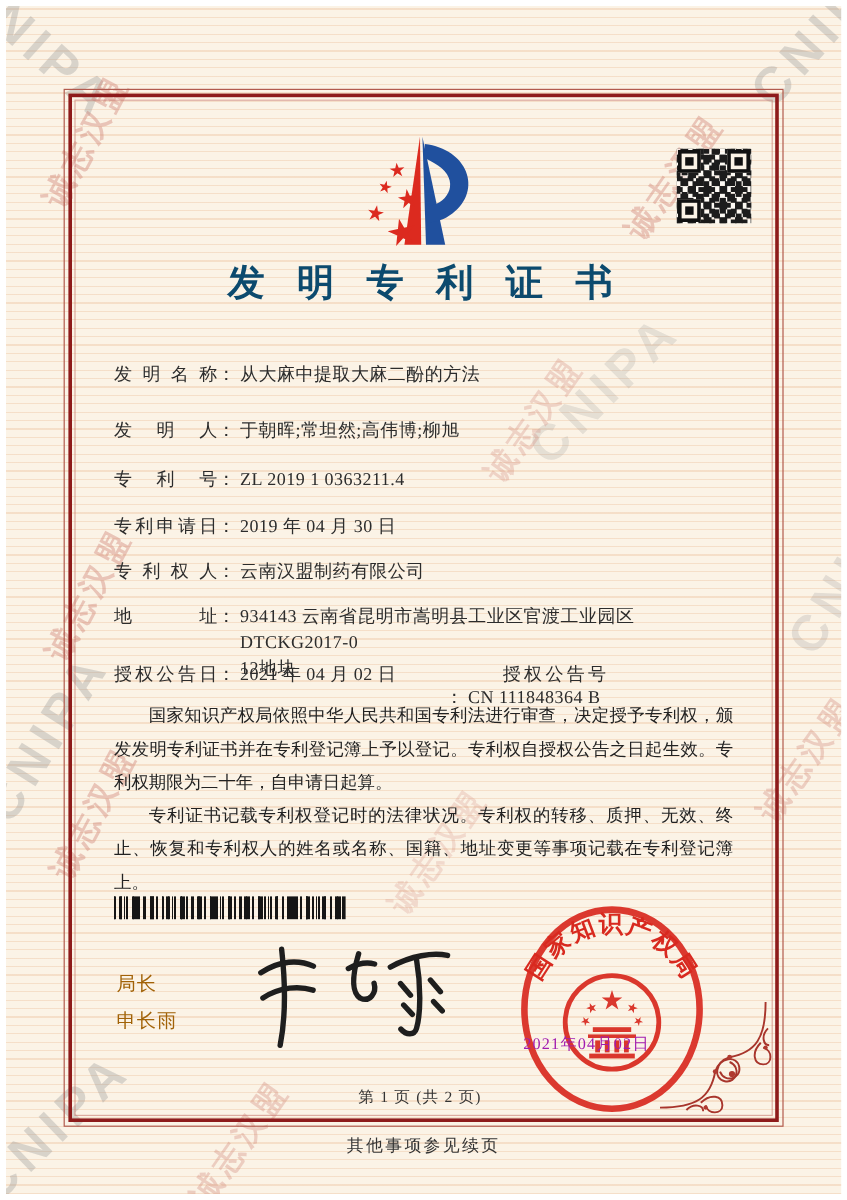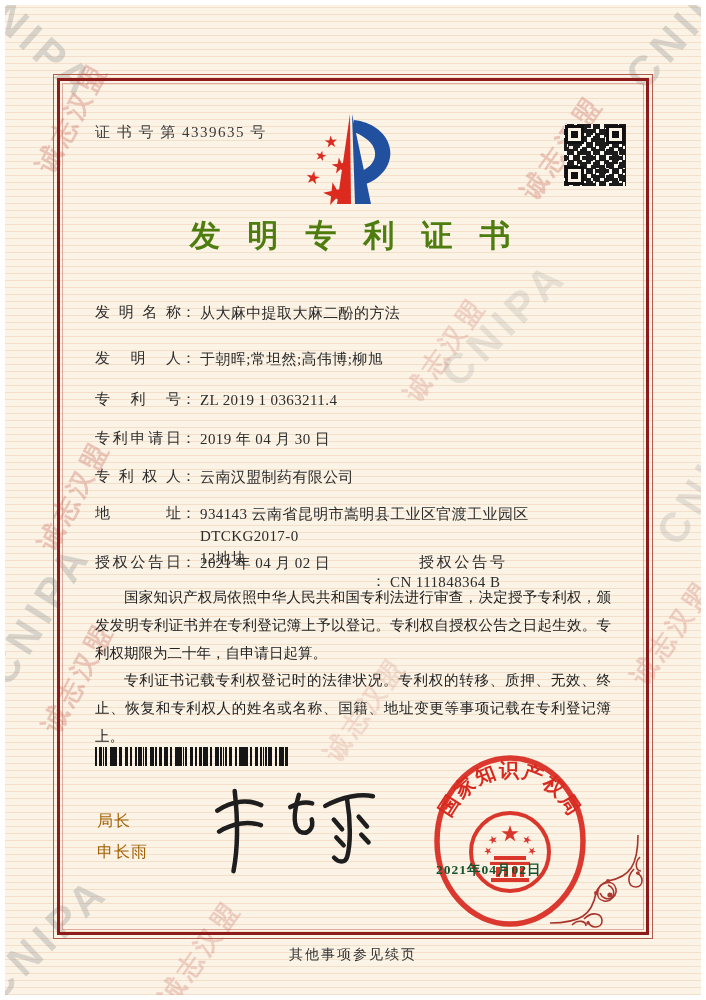--- a/index.html
+++ b/index.html
@@ -20,21 +20,21 @@
   .logo{position:absolute;left:293px;top:108px;}
   .qr{position:absolute;left:564px;top:124px;width:62px;height:62px;
     background:
       repeating-conic-gradient(#1c1c1c 0% 25%, rgba(0,0,0,0) 0% 50%) 0px 0px/9px 9px,
       repeating-conic-gradient(#1c1c1c 0% 25%, rgba(0,0,0,0) 0% 50%) 3px 5px/13px 13px;
     background-color:rgba(255,255,255,.55);}
   .qr .finder{position:absolute;width:13px;height:13px;border:3px solid #111;background:#fbf3e6;}
   .qr .finder::after{content:"";position:absolute;left:3px;top:3px;width:7px;height:7px;background:#111;}
   .qr .f-tl{left:1px;top:1px}.qr .f-tr{right:1px;top:1px}.qr .f-bl{left:1px;bottom:1px}
   .title{position:absolute;left:57px;top:215px;width:586px;text-align:center;
-    font-size:31px;font-weight:600;color:#4d7c0f;letter-spacing:27px;text-indent:27px;}
+    font-size:31px;font-weight:600;color:#0c4a6e;letter-spacing:27px;text-indent:27px;}
   
   .fields{position:absolute;left:95px;top:300px;width:516px;font-size:15px;color:#2c2c2c;}
   .frow{position:absolute;left:0;}
   .flabel{display:inline-block;width:86px;text-align:justify;text-align-last:justify;vertical-align:top;}
   .fcolon{display:inline-block;vertical-align:top;}
   .fvalue{display:inline-block;margin-left:4px;max-width:405px;vertical-align:top;
     white-space:pre-line;line-height:1.45;letter-spacing:.4px;}
   .grp2{position:absolute;left:276px;top:0;}
   .grp2 .flabel{width:86px;margin-left:48px;}
   .r1{top:3px}.r2{top:49px}.r3{top:90px}.r4{top:129px}.r5{top:167px}.r6{top:204px}.r7{top:253px}
@@ -44,21 +44,21 @@
   .bodytext p{margin:0;text-indent:2em;}
   .barcode{position:absolute;left:95px;top:747px;width:193px;height:19px;
     background:
       repeating-linear-gradient(90deg,#151515 0 2px,rgba(0,0,0,0) 2px 5px),
       repeating-linear-gradient(90deg,#151515 0 1px,rgba(0,0,0,0) 1px 8px),
       repeating-linear-gradient(90deg,rgba(0,0,0,0) 0 4px,#151515 4px 7px,rgba(0,0,0,0) 7px 13px);}
   .director{position:absolute;left:97px;top:805px;font-size:16px;color:#a16207;line-height:1.95;letter-spacing:1px;}
   .signature{position:absolute;left:196px;top:775px;transform:rotate(-2deg);}
   
   .seal{position:absolute;left:430px;top:750px;width:160px;height:182px;}
-  .sealdate{position:absolute;left:436px;top:861px;width:152px;font-size:13.5px;color:#14532d;letter-spacing:1px;font-weight:700;}
+  .sealdate{position:absolute;left:436px;top:861px;width:152px;font-size:13.5px;color:#a21caf;letter-spacing:1px;font-weight:400;}
   .ornament{position:absolute;left:548px;top:833px;}
   .pageinfo{position:absolute;left:57px;top:905px;width:586px;text-align:center;font-size:13px;color:#333;letter-spacing:1px;}
   .continuation{position:absolute;left:0;top:946px;width:706px;text-align:center;font-size:14px;color:#333;letter-spacing:2px;}
 </style>
 </head>
 <body>
 
 <div class="page">
   <div class="guilloche"></div>
 
@@ -74,21 +74,20 @@
   <span class="wm wm-co" style="left:14px;top:478px;transform:rotate(-62deg);">诚志汉盟</span>
   <span class="wm wm-co" style="left:18px;top:660px;transform:rotate(-62deg);">诚志汉盟</span>
   <span class="wm wm-co" style="left:612px;top:615px;transform:rotate(-55deg);opacity:.8;">诚志汉盟</span>
   <span class="wm wm-co" style="left:305px;top:692px;transform:rotate(-55deg);opacity:.55;">诚志汉盟</span>
   <span class="wm wm-co" style="left:140px;top:935px;transform:rotate(-55deg);opacity:.8;">诚志汉盟</span>
 
   <div class="frame">
     <div class="frame-inner"></div>
   </div>
 
-  <div class="certno">证 书 号 第 4339635 号</div>
 
   <svg class="logo" width="118" height="104" viewBox="0 0 118 104">
     <polygon points="57,6 44,96 58,96" fill="#dc2a1f"></polygon>
     <polygon points="59,6 62,96 78,96" fill="#20509e"></polygon>
     <path d="M61,12 C96,16 110,50 84,70 C76,76 68,78 62,77 L64,64 C82,61 90,42 72,30 C68,27 64,25 61,24 Z" fill="#20509e"></path>
     <g fill="#dc2a1f">
       <polygon points="0,-1 0.2245,-0.309 0.9511,-0.309 0.3633,0.118 0.5878,0.809 0,0.382 -0.5878,0.809 -0.3633,0.118 -0.9511,-0.309 -0.2245,-0.309" transform="translate(42,86) scale(12) rotate(-12)"></polygon>
       <polygon points="0,-1 0.2245,-0.309 0.9511,-0.309 0.3633,0.118 0.5878,0.809 0,0.382 -0.5878,0.809 -0.3633,0.118 -0.9511,-0.309 -0.2245,-0.309" transform="translate(20,70) scale(7) rotate(10)"></polygon>
       <polygon points="0,-1 0.2245,-0.309 0.9511,-0.309 0.3633,0.118 0.5878,0.809 0,0.382 -0.5878,0.809 -0.3633,0.118 -0.9511,-0.309 -0.2245,-0.309" transform="translate(47,58) scale(8.5) rotate(-8)"></polygon>
       <polygon points="0,-1 0.2245,-0.309 0.9511,-0.309 0.3633,0.118 0.5878,0.809 0,0.382 -0.5878,0.809 -0.3633,0.118 -0.9511,-0.309 -0.2245,-0.309" transform="translate(28,48) scale(5.5) rotate(14)"></polygon>
@@ -199,16 +198,17 @@
       <rect x="60" y="112" width="40" height="3"></rect>
       <rect x="66" y="117" width="4" height="10"></rect>
       <rect x="74" y="117" width="4" height="10"></rect>
       <rect x="82" y="117" width="4" height="10"></rect>
       <rect x="90" y="117" width="4" height="10"></rect>
       <rect x="61" y="128" width="38" height="4"></rect>
     </g>
   </svg>
   <div class="sealdate">2021年04月02日</div>
 
+  <div class="pageinfo">第 1 页 (共 2 页)</div>
   <div class="continuation">其他事项参见续页</div>
 
   <div class="pagemargin"></div>
 </div>
 
 </body></html>

